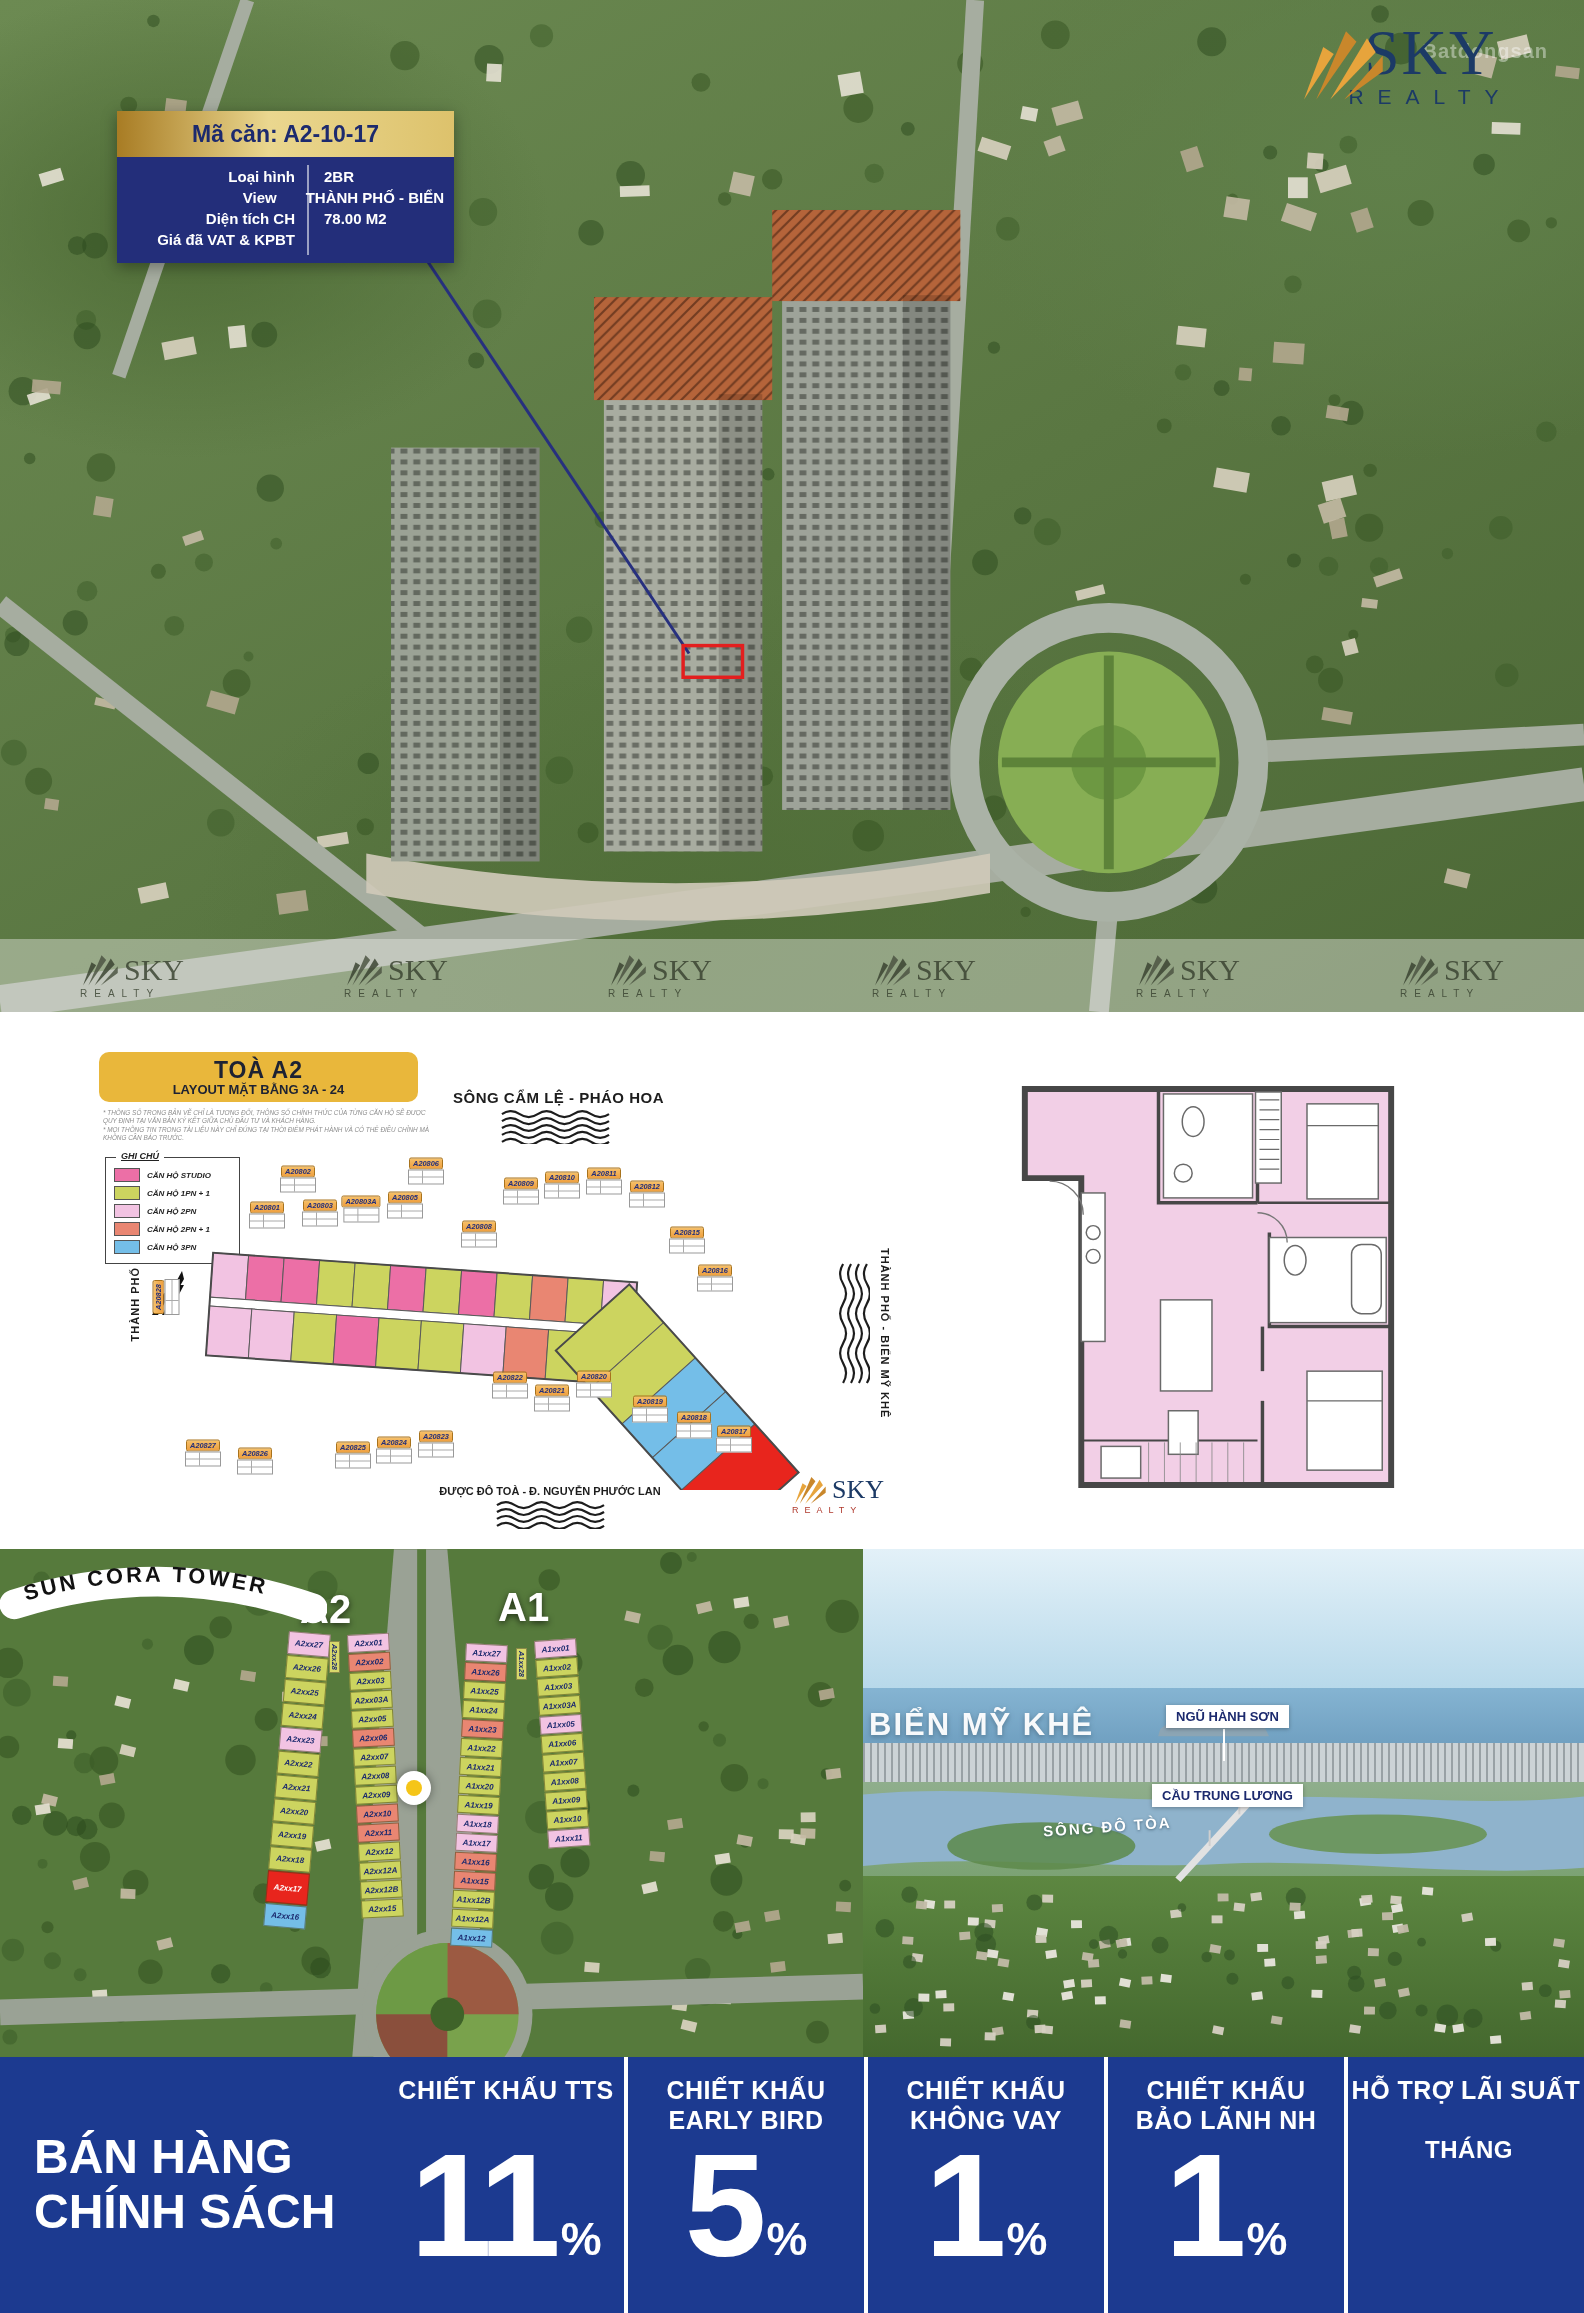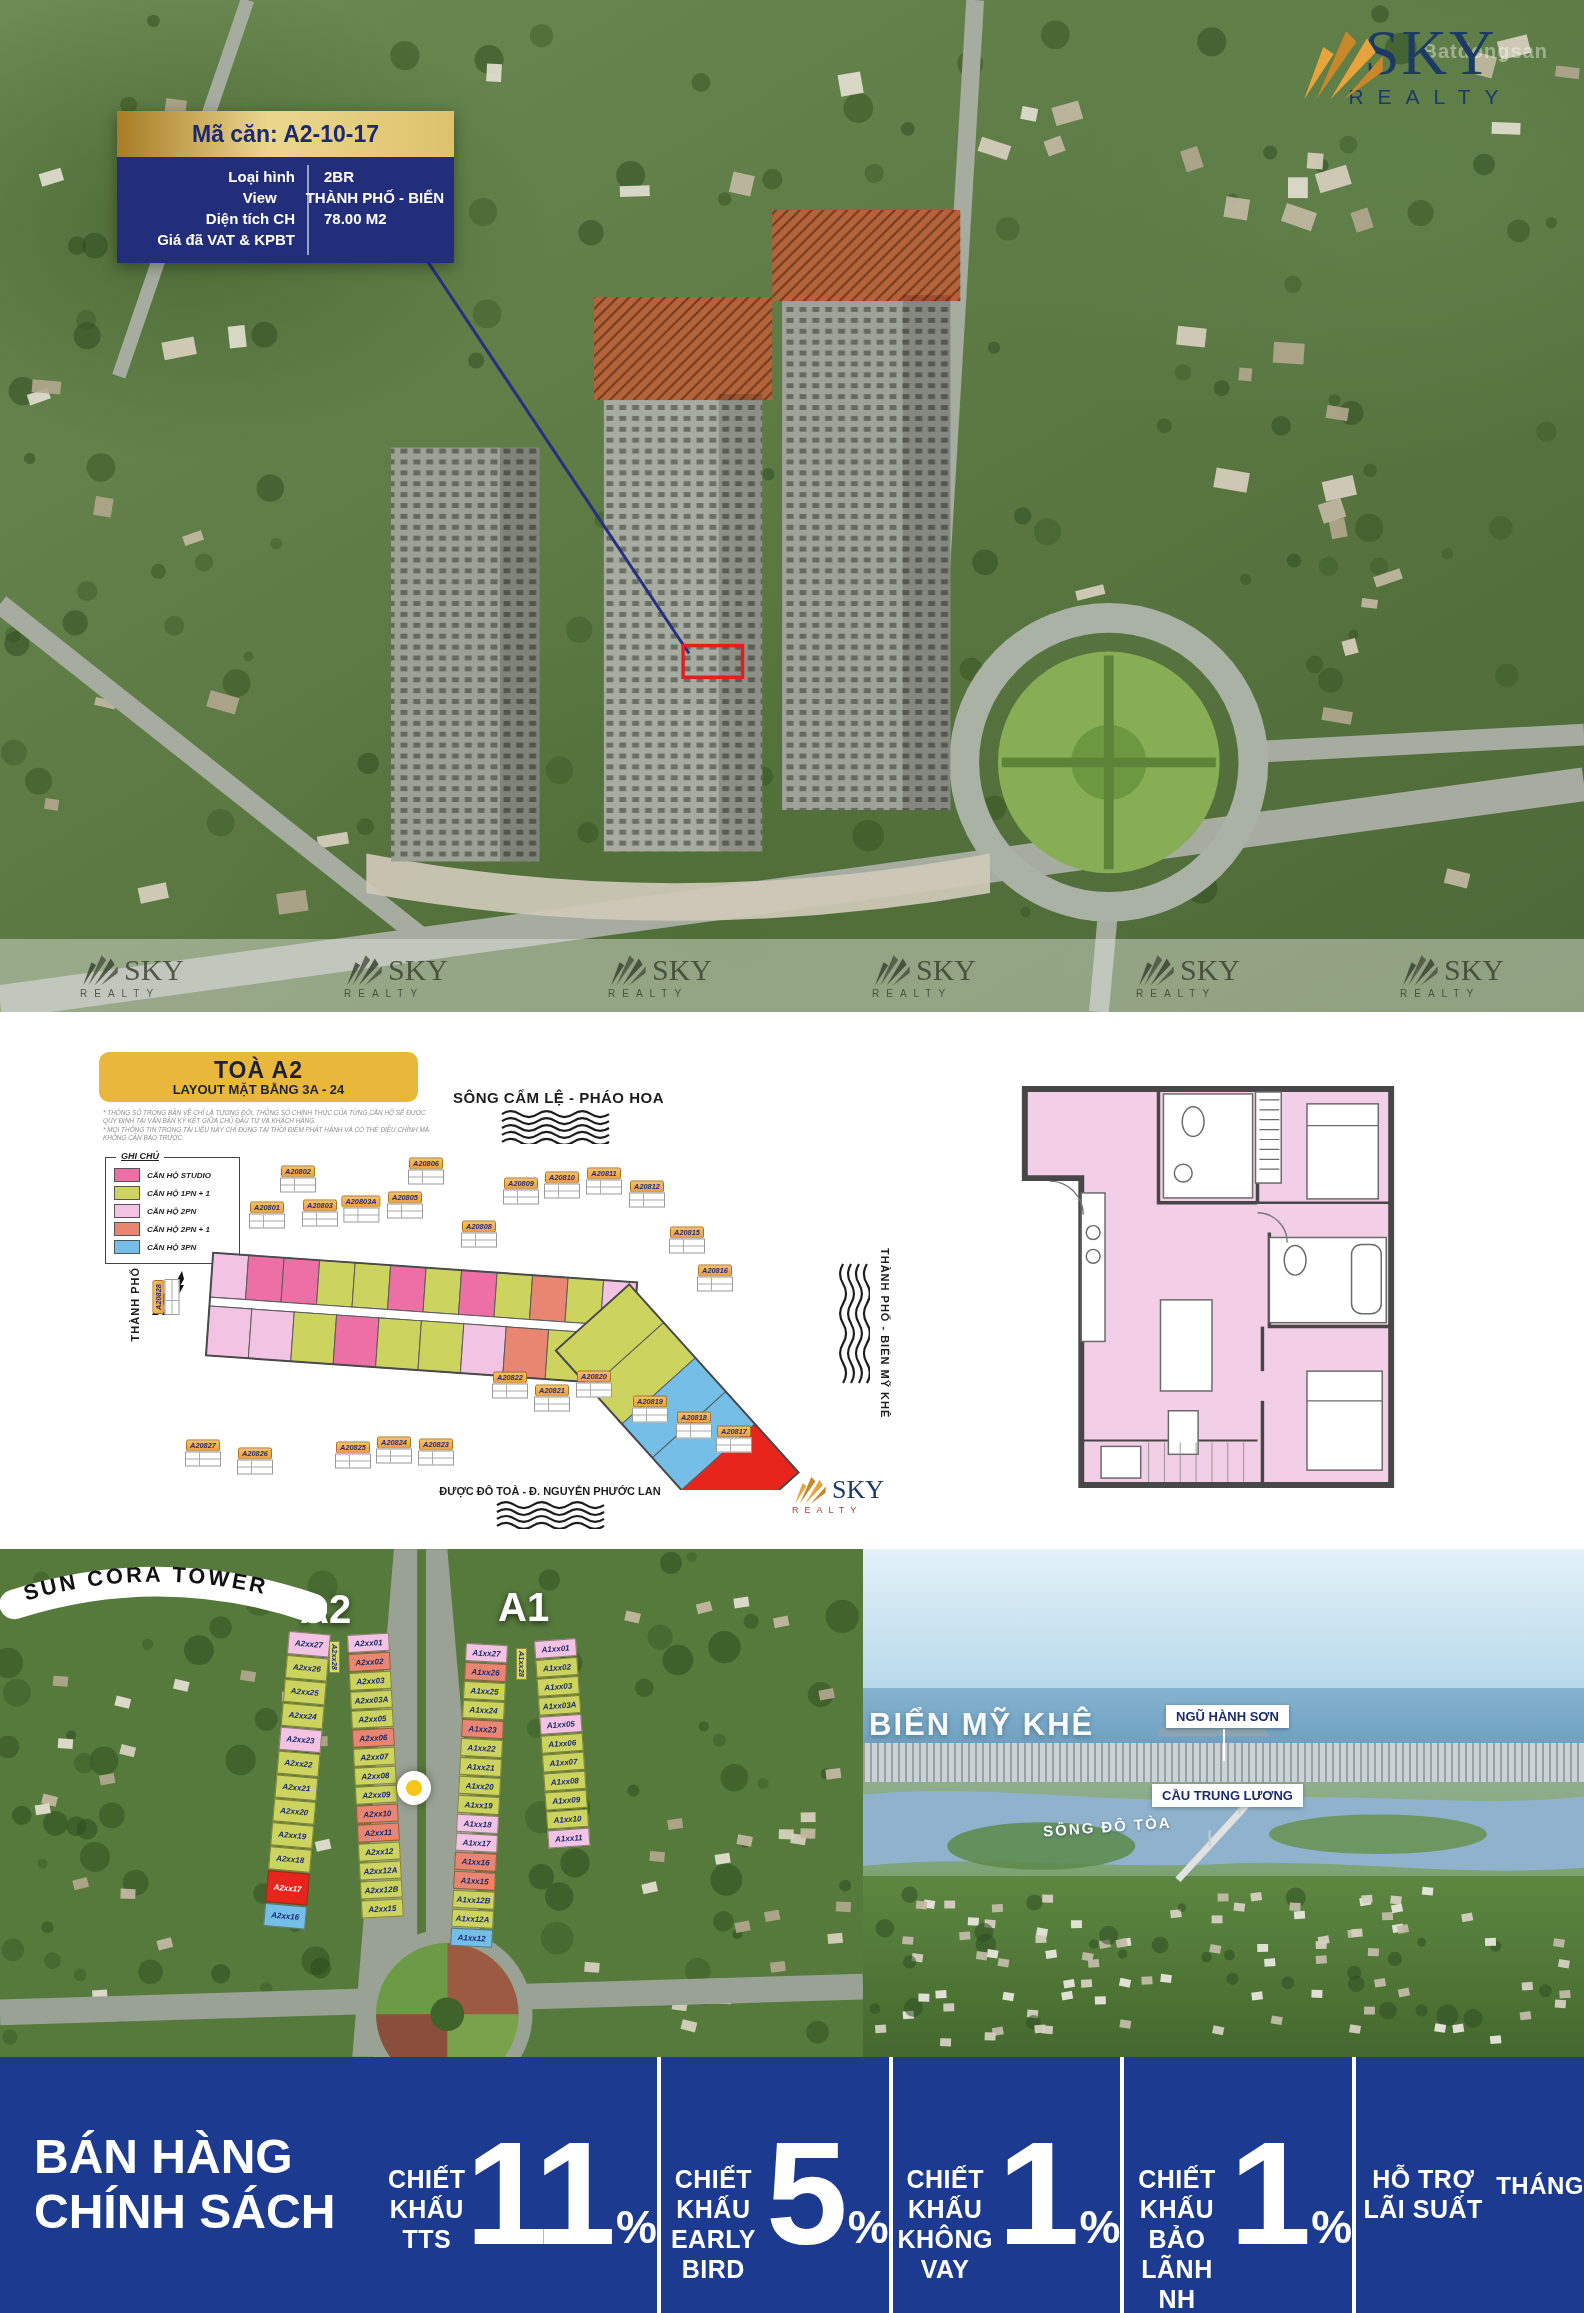--- a/index.html
+++ b/index.html
@@ -106,21 +106,21 @@
      padding:4px 10px;white-space:nowrap;z-index:4;box-shadow:0 1px 4px rgba(0,0,0,.3);}
   .ph-box-mtn{left:303px;top:156px;}
   .ph-box-bridge{left:289px;top:235px;}
   .ph-leader{position:absolute;left:360px;top:180px;width:2px;height:32px;background:#fff;z-index:3;}
   .ph-river-label{position:absolute;left:180px;top:269px;font-size:15px;font-weight:800;color:#fff;
      letter-spacing:2px;transform:rotate(-4deg);text-shadow:0 1px 3px rgba(40,70,90,.7);z-index:4;}
   
   .policy{position:absolute;left:0;top:2057px;width:1584px;height:256px;background:#1c3a90;display:flex;color:#fff;}
   .pt-block{width:354px;flex:0 0 auto;display:flex;flex-direction:column;justify-content:center;
      padding-left:34px;font-size:48px;font-weight:900;line-height:1.14;letter-spacing:0;}
-  .pcol{flex:1;display:flex;flex-direction:row;align-items:center;padding-top:18px;}
+  .pcol{flex:1;display:flex;flex-direction:column;align-items:center;padding-top:18px;}
   .pcol + .pcol{border-left:4px solid #fff;}
   .ph-lines{height:61px;display:flex;flex-direction:column;align-items:center;}
   .ph-line{font-size:25px;font-weight:700;line-height:30px;letter-spacing:0.5px;text-align:center;}
   .pv{display:flex;align-items:flex-end;}
   .pv .num{font-size:147px;font-weight:900;line-height:.95;letter-spacing:-5px;}
   .pv .suf{font-size:46px;font-weight:900;margin:0 0 10px 5px;}
   .pv .suf.small{font-size:24px;font-weight:700;margin:0 0 16px 6px;letter-spacing:0.5px;}
   .rays{display:block;}
 </style>
 </head>
@@ -1106,21 +1106,21 @@
         <span class="t-table"></span>
       </div>
       <div class="utag" style="left: 552px; top: 1398px;">
         <span class="t-label">A20821</span>
         <span class="t-table"></span>
       </div>
       <div class="utag" style="left: 510px; top: 1385px;">
         <span class="t-label">A20822</span>
         <span class="t-table"></span>
       </div>
-      <div class="utag" style="left: 436px; top: 1444px; margin-top: 8px;">
+      <div class="utag" style="left: 436px; top: 1444px;">
         <span class="t-label">A20823</span>
         <span class="t-table"></span>
       </div>
       <div class="utag" style="left: 394px; top: 1450px;">
         <span class="t-label">A20824</span>
         <span class="t-table"></span>
       </div>
       <div class="utag" style="left: 353px; top: 1455px;">
         <span class="t-label">A20825</span>
         <span class="t-table"></span>

